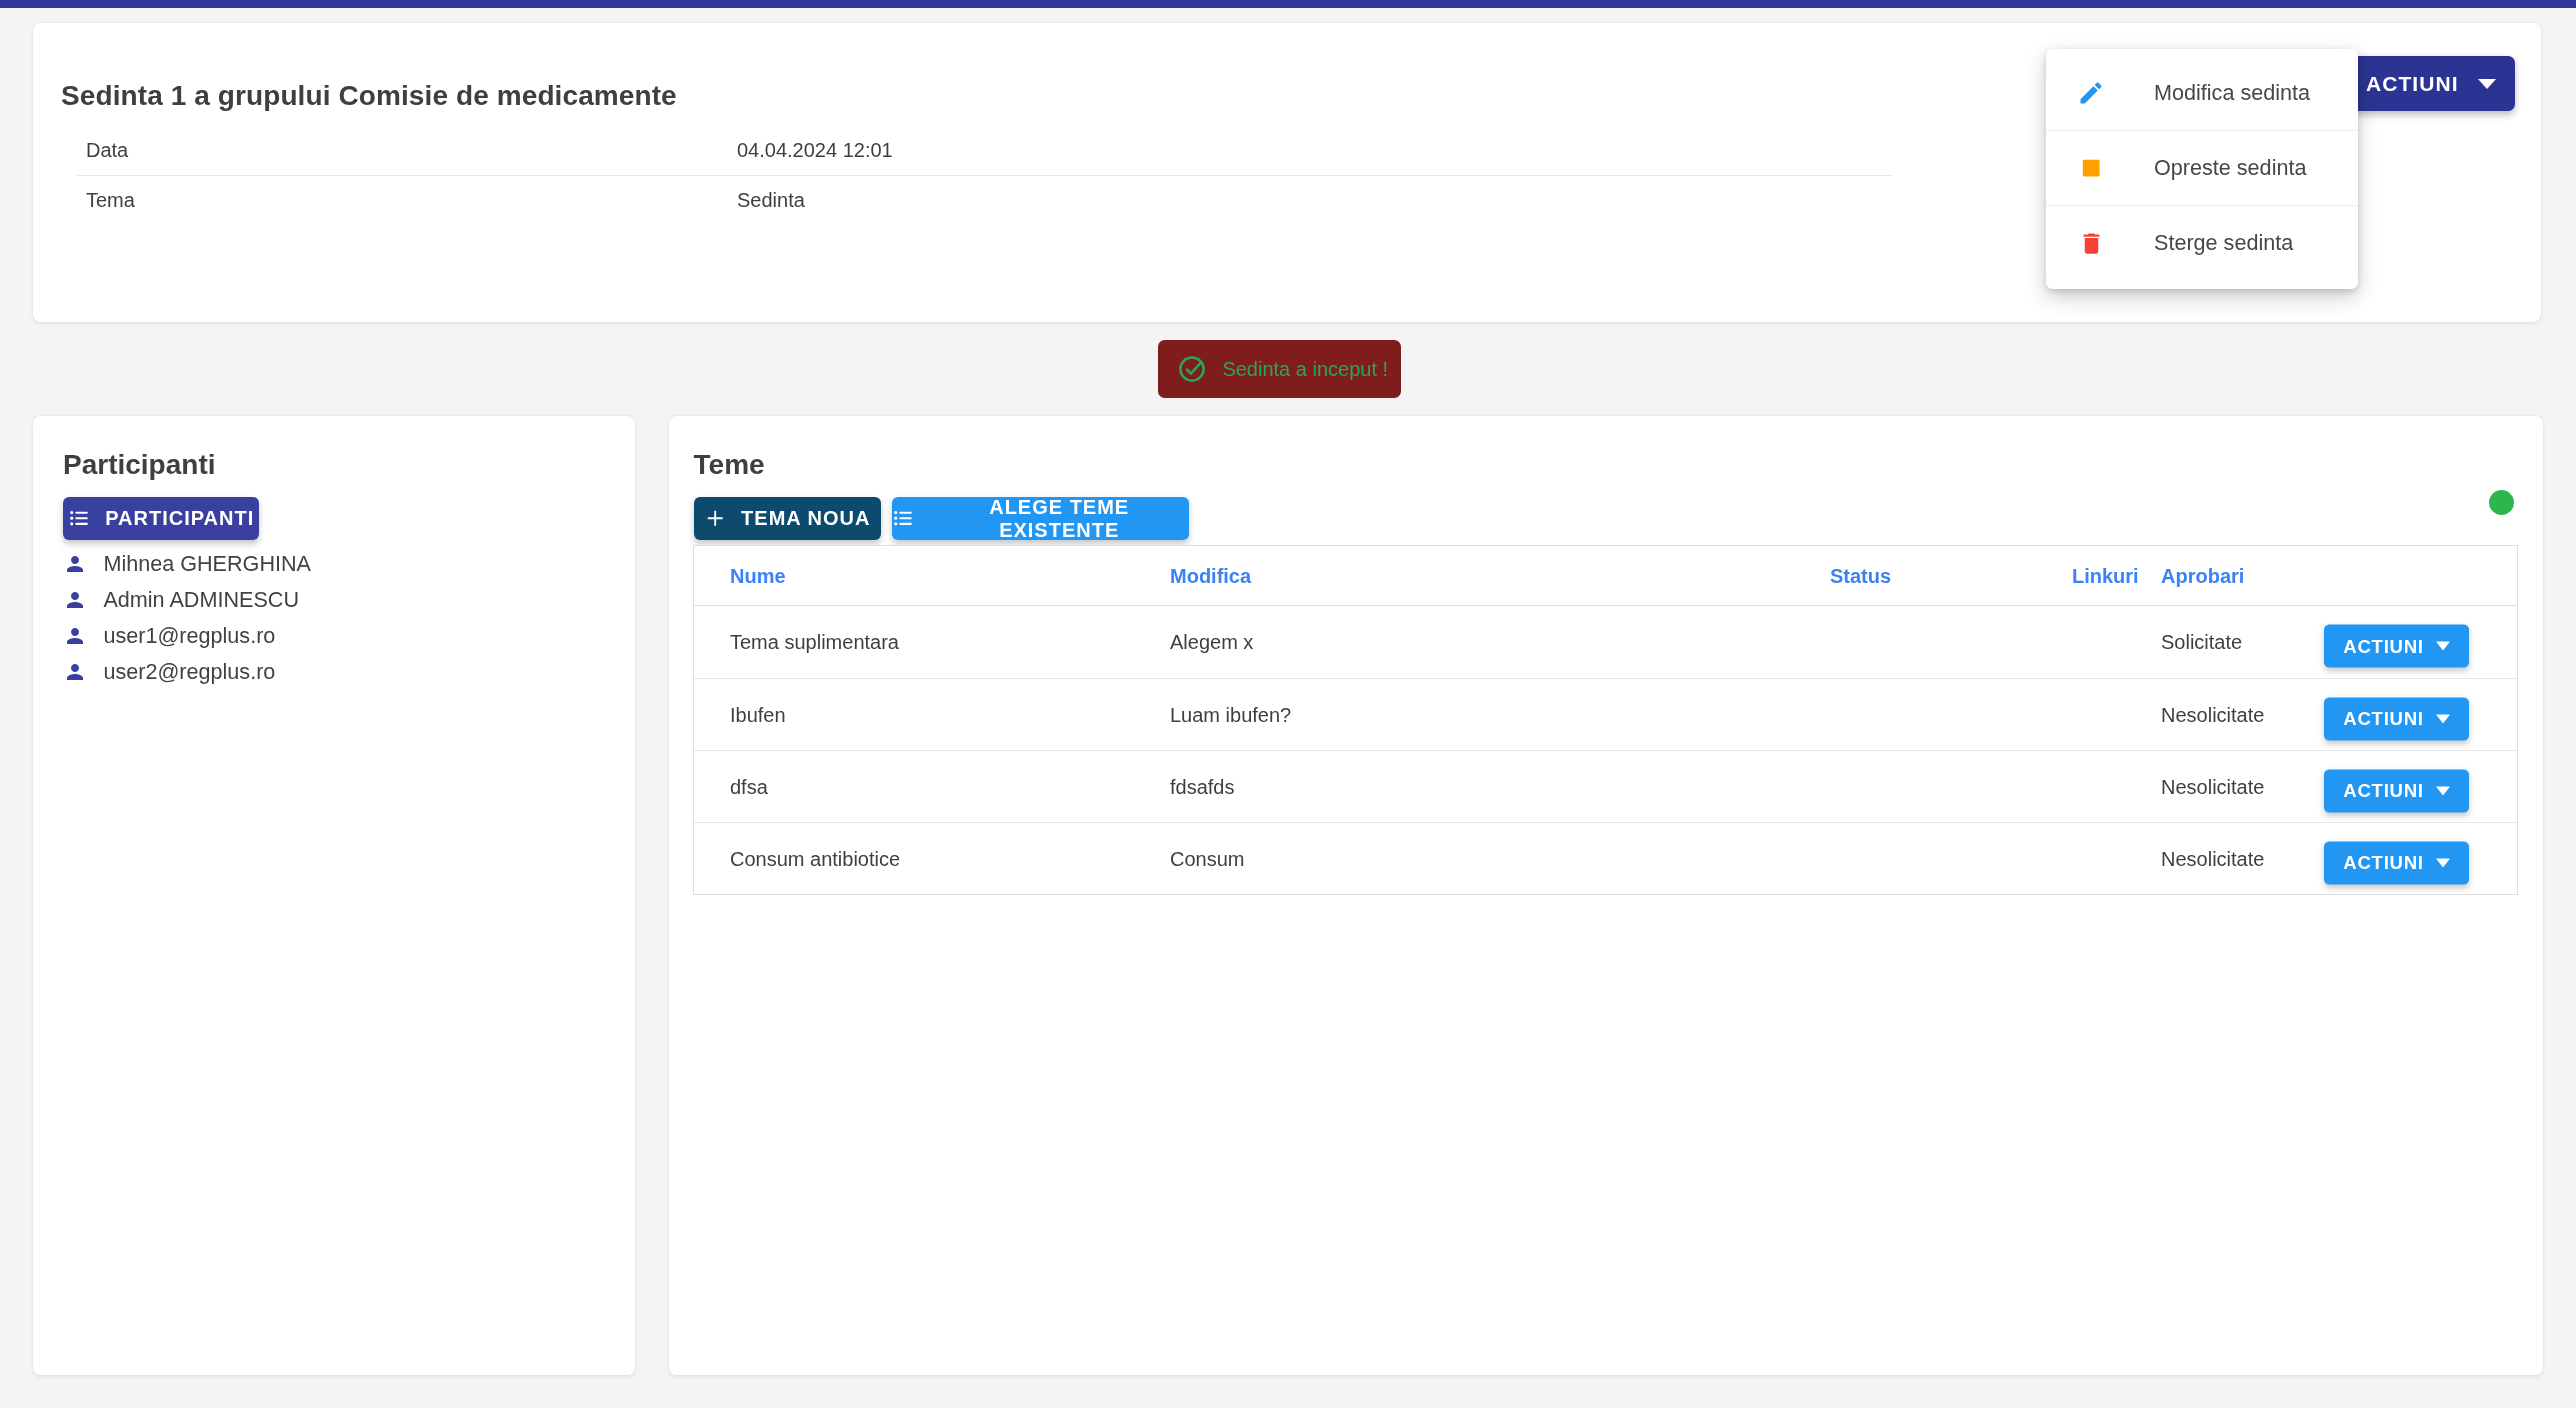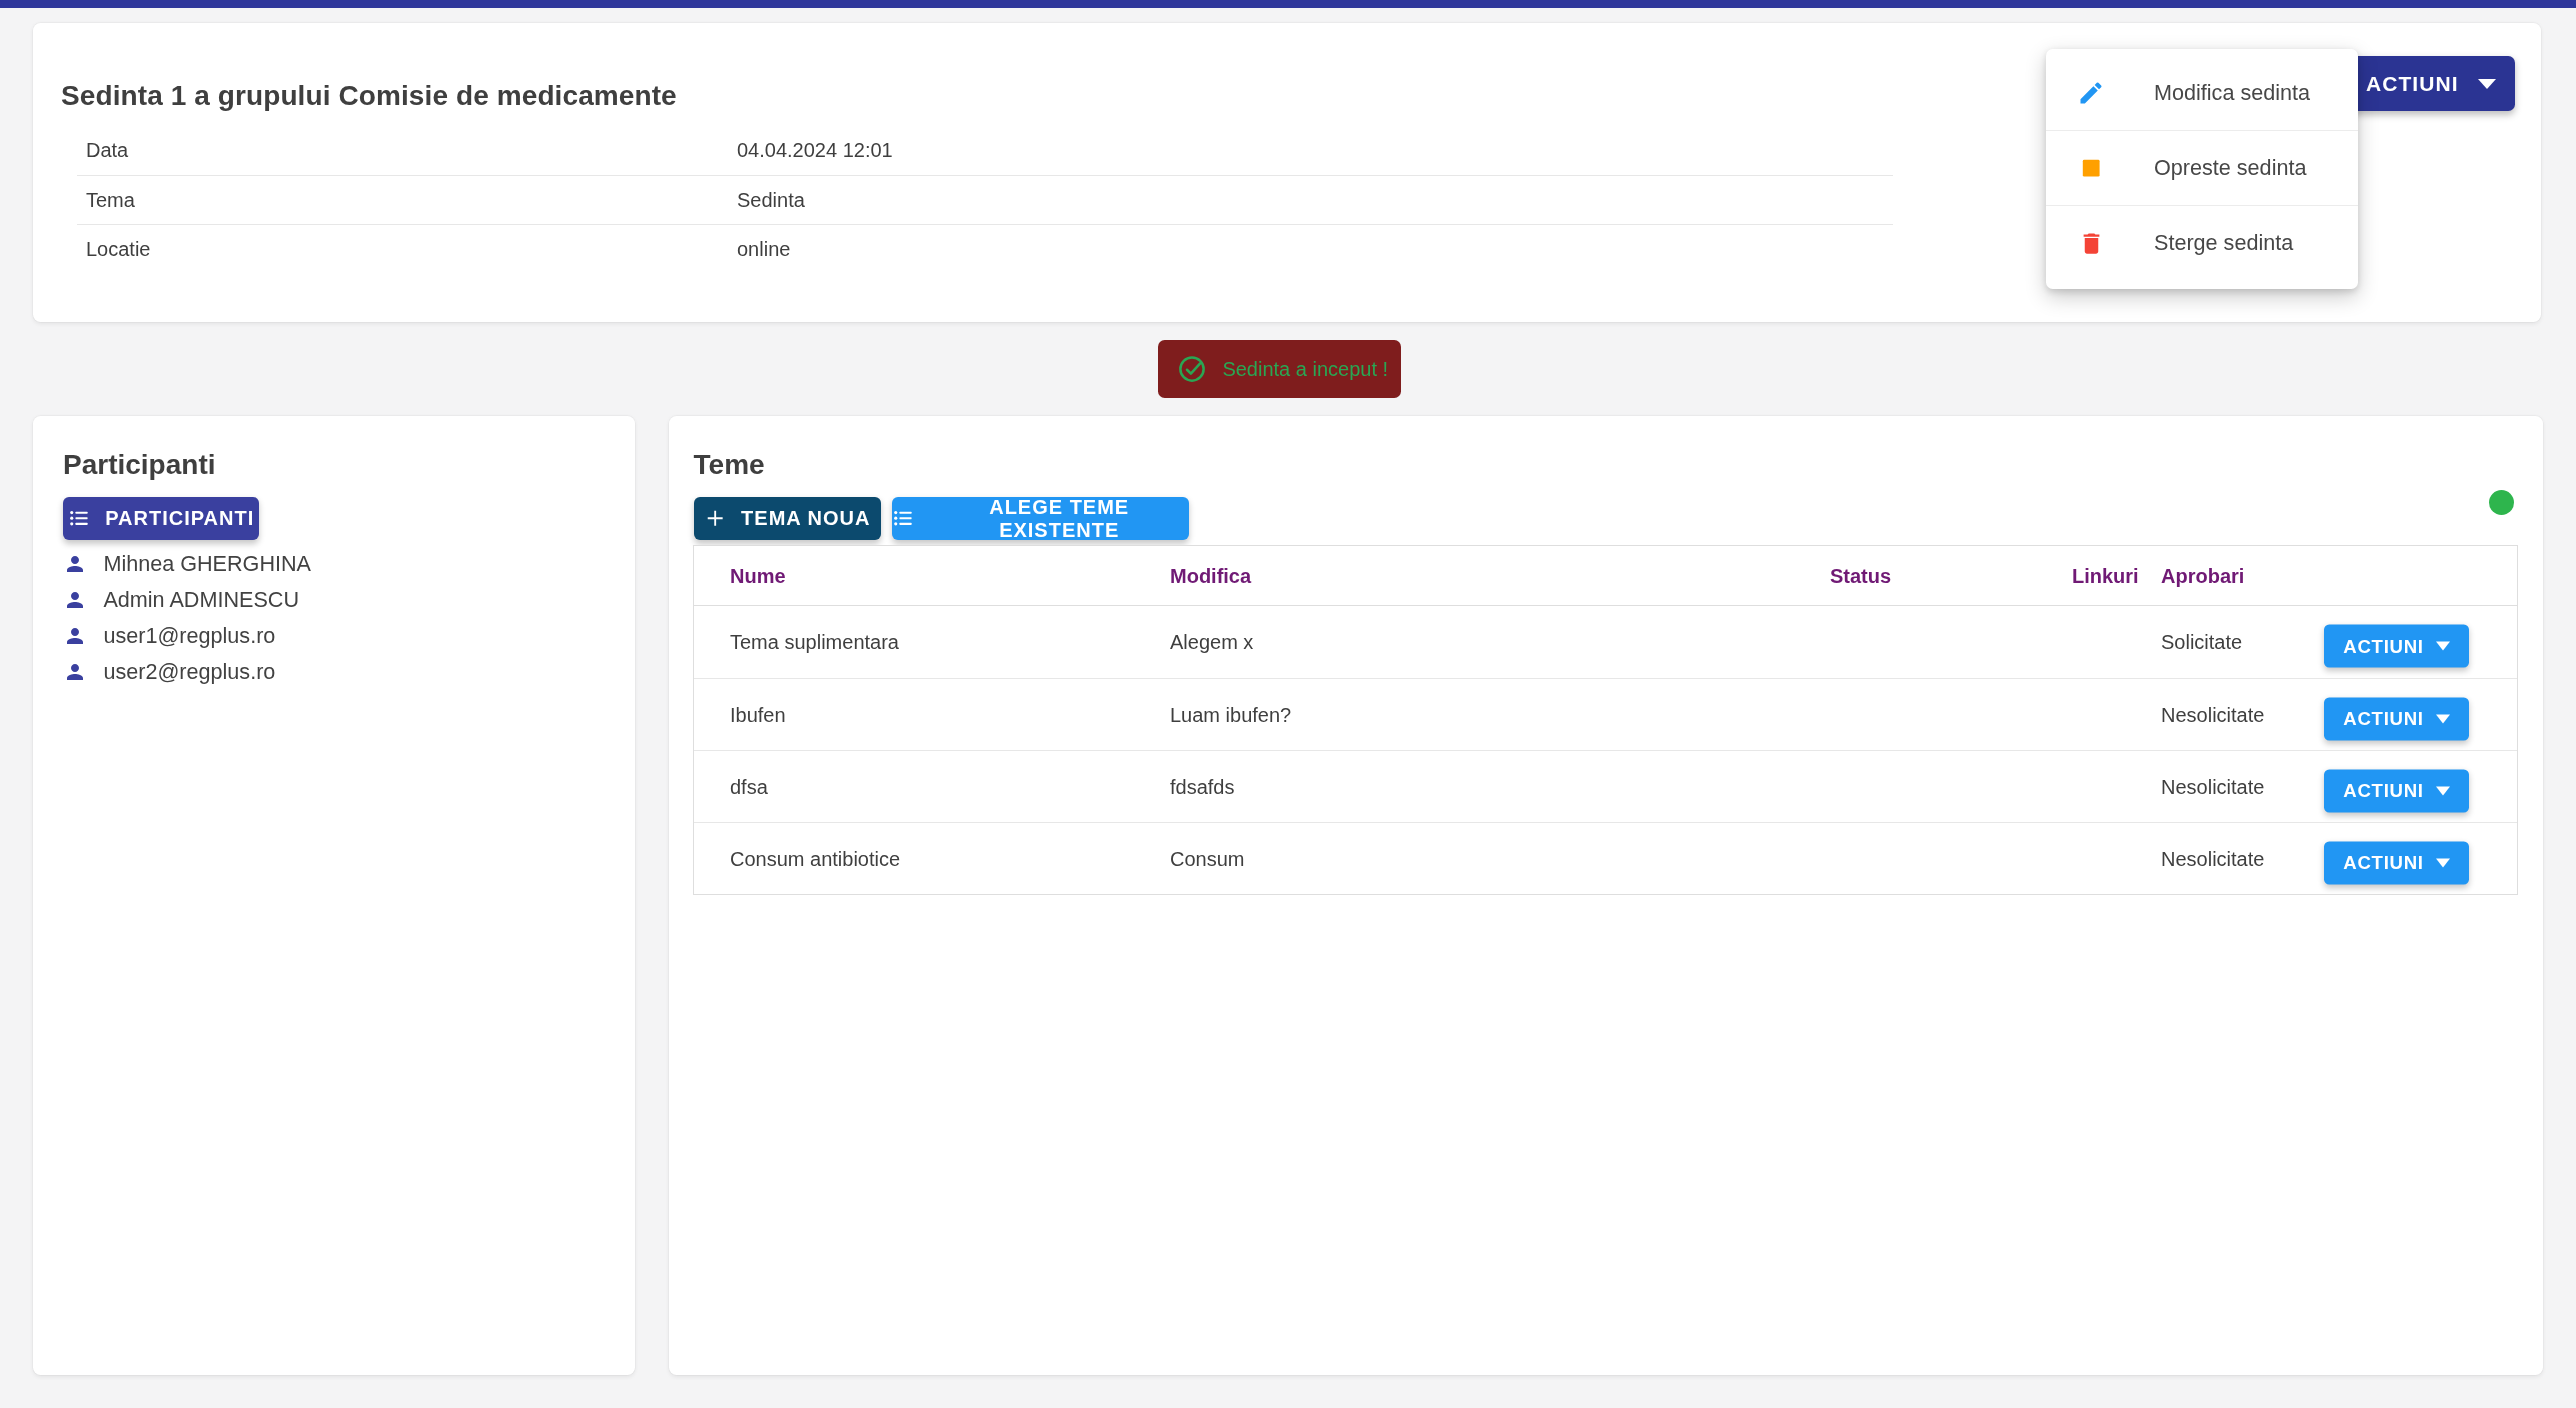--- a/index.html
+++ b/index.html
@@ -87,21 +87,21 @@
   .members { position:absolute; left:30px; top:130px; }
   .member { height:36px; display:flex; align-items:center; gap:16.4px; }
   .member .m-name { font-size:21.6px; color:#424242; }
 
   
   .online-dot { position:absolute; left:1820px; top:74px; width:25px; height:25px; border-radius:50%; background:#2eb54d; }
 
   
   .topics-table { position:absolute; left:24px; top:129px; width:1825px; border:1.5px solid #dedede; background:#fff; }
   .t-header { position:relative; height:60px; border-bottom:1.5px solid #dedede; }
-  .t-header .cell { font-size:20px; font-weight:600; color:#701a75; }
+  .t-header .cell { font-size:20px; font-weight:600; color:#3b82f6; }
   .t-row { position:relative; height:72px; }
   .t-row + .t-row { border-top:1.5px solid #e7e7e7; }
   .cell { position:absolute; top:50%; transform:translateY(-50%); font-size:20px; color:#3f3f3f; white-space:nowrap; }
   .cell-nume { left:36px; }
   .cell-desc { left:476px; }
   .cell-status { left:1136px; }
   .cell-link { left:1378px; }
   .cell-apr { left:1467px; }
   .cell-act { position:absolute; right:48px; top:50%; transform:translateY(-50%); }
   .row-actions-btn {
@@ -124,24 +124,20 @@
     <h1>Sedinta 1 a grupului Comisie de medicamente</h1>
     <div class="info-table">
       <div class="info-row">
         <div class="info-label">Data</div>
         <div class="info-value">04.04.2024 12:01</div>
       </div>
       <div class="info-row">
         <div class="info-label">Tema</div>
         <div class="info-value">Sedinta</div>
       </div>
-      <div class="info-row">
-        <div class="info-label">Locatie</div>
-        <div class="info-value">online</div>
-      </div>
     </div>
   </section>
 
   <button class="btn actions-btn">
     <span>ACTIUNI</span>
     <span class="caret"></span>
   </button>
 
   <div class="menu">
     <div class="menu-item">

